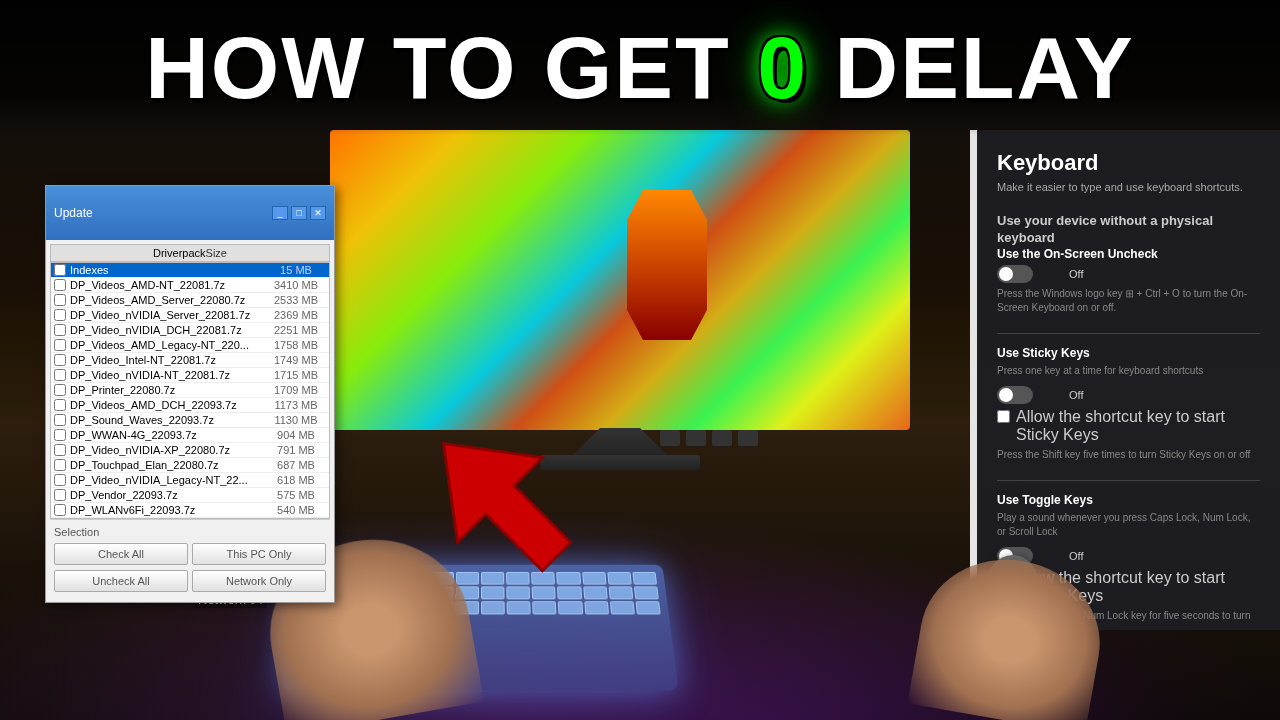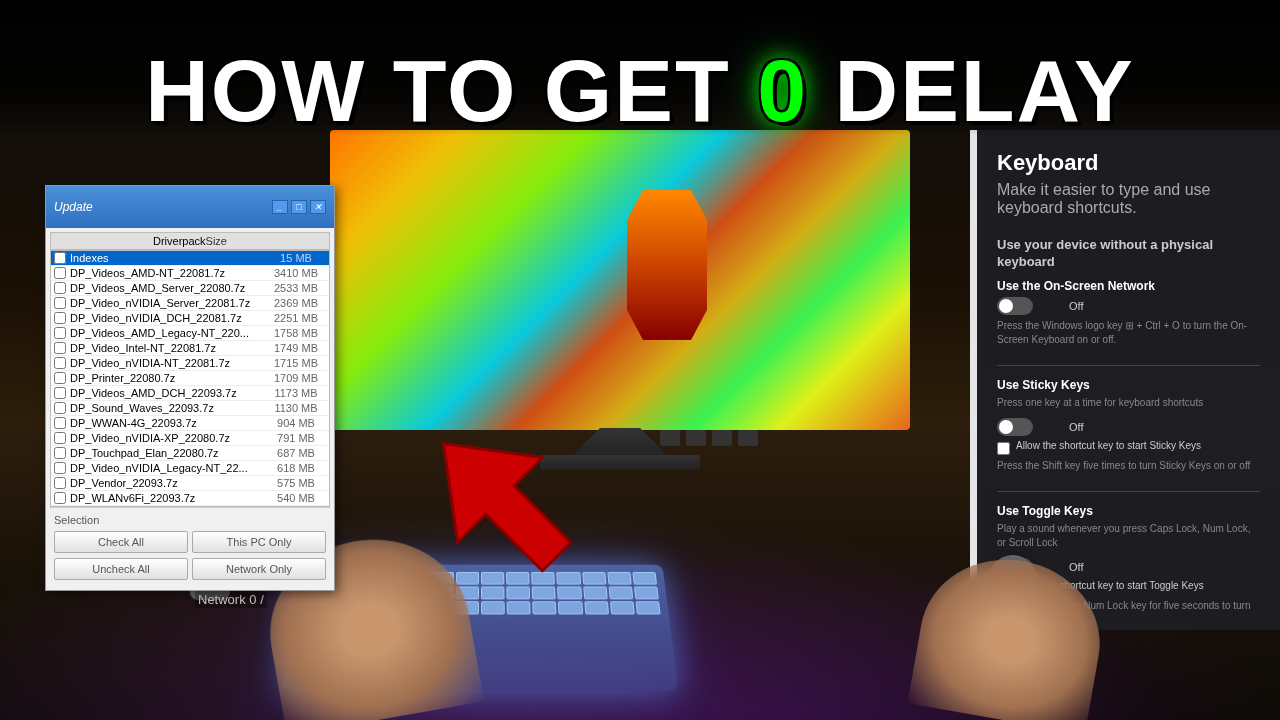--- a/index.html
+++ b/index.html
@@ -132,33 +132,33 @@
       color: #fff;
     }
 
     .keyboard-settings h2 {
       font-size: 22px;
       font-weight: 600;
       margin-bottom: 5px;
     }
 
     .keyboard-settings .subtitle {
-      font-size: 16px;
+      font-size: 11px;
       color: #aaa;
       margin-bottom: 20px;
     }
 
     .settings-section {
       margin-bottom: 18px;
     }
 
     .settings-section h3 {
       font-size: 13px;
       color: #ccc;
-      margin-bottom: 8px;
+      margin-bottom: 0;
       line-height: 1.3;
     }
 
     .settings-section h4 {
       font-size: 12px;
       font-weight: 600;
       margin-bottom: 4px;
     }
 
     .toggle-row {
@@ -207,21 +207,21 @@
       gap: 6px;
       margin-bottom: 4px;
     }
 
     .checkbox-row input[type="checkbox"] {
       margin-top: 2px;
       flex-shrink: 0;
     }
 
     .checkbox-text {
-      font-size: 10px;
+      font-size: 16px;
       color: #ccc;
     }
 
     .divider {
       height: 1px;
       background: #444;
       margin: 12px 0;
     }
 
     
@@ -233,26 +233,25 @@
       background: #f0f0f0;
       border: 1px solid #999;
       border-radius: 0;
       box-shadow: 3px 3px 10px rgba(0,0,0,0.5);
       z-index: 10;
     }
 
     .window-titlebar {
       background: linear-gradient(180deg, #4a90d9 0%, #3070c0 100%);
       color: #fff;
-      padding: 14px 8px;
+      padding: 20px 8px;
       font-size: 12px;
       display: flex;
       align-items: center;
       justify-content: space-between;
-      font-style: italic;
     }
 
     .window-controls {
       display: flex;
       gap: 3px;
     }
 
     .win-btn {
       width: 16px;
       height: 14px;
@@ -356,21 +355,21 @@
     }
 
     
     .main-title {
       position: absolute;
       top: 0;
       left: 0;
       right: 0;
       height: 135px;
       display: flex;
-      align-items: flex-end;
+      align-items: center;
       justify-content: center;
       background: linear-gradient(180deg, rgba(0,0,0,0.9) 0%, rgba(0,0,0,0.7) 70%, transparent 100%);
       z-index: 20;
     }
 
     .title-text {
       font-family: Impact, Arial Black, sans-serif;
       font-size: 88px;
       font-weight: 900;
       color: #fff;
@@ -527,21 +526,21 @@
   <div class="monitor-btn"></div>
 </div>
 
 <div class="right-panel">
   <div class="keyboard-settings">
     <h2>Keyboard</h2>
     <div class="subtitle">Make it easier to type and use keyboard shortcuts.</div>
 
     <div class="settings-section">
       <h3>Use your device without a physical keyboard</h3>
-      <h4>Use the On-Screen Network</h4>
+      <h4>Use the On-Screen Uncheck</h4>
       <div class="toggle-row">
         <div class="toggle"></div>
         <span class="toggle-label">Off</span>
       </div>
       <div class="small-text">Press the Windows logo key ⊞ + Ctrl + O to turn the On-Screen Keyboard on or off.</div>
     </div>
 
     <div class="divider"></div>
 
     <div class="settings-section">

